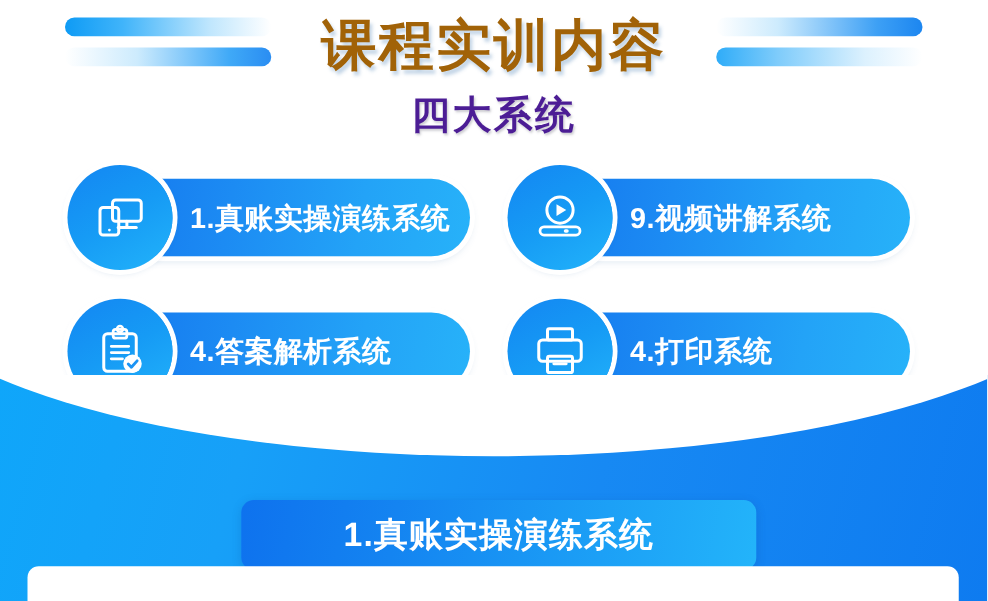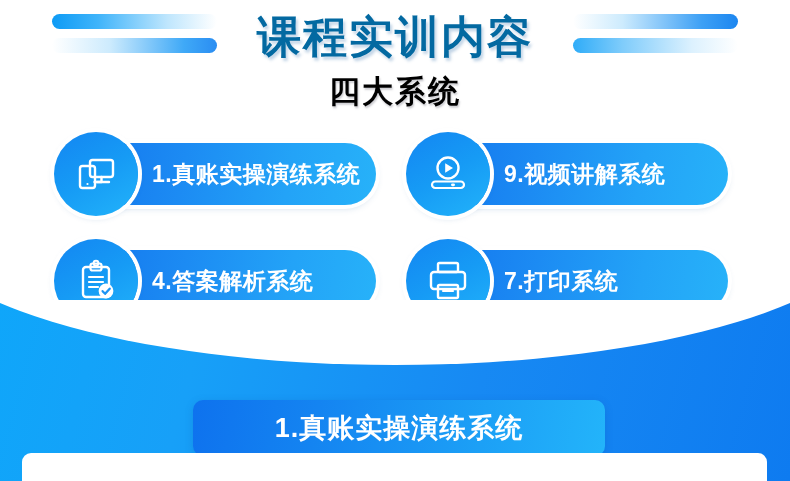--- a/index.html
+++ b/index.html
@@ -52,35 +52,35 @@
 
   .title-main {
     position: absolute;
     left: 0;
     top: 8px;
     width: 790px;
     text-align: center;
     font-size: 44px;
     font-weight: bold;
     letter-spacing: 2px;
-    color: #0369a1;
+    color: #a16207;
     text-shadow: 2px 3px 3px rgba(120,160,200,0.45);
     line-height: 58px;
     white-space: nowrap;
   }
   .title-sub {
     position: absolute;
     left: 0;
     top: 70px;
     width: 790px;
     text-align: center;
     font-size: 31px;
     font-weight: bold;
     letter-spacing: 2px;
-    color: #000000;
+    color: #4c1d95;
     text-shadow: 1px 2px 2px rgba(140,140,150,0.45);
     line-height: 44px;
     white-space: nowrap;
   }
 
   
   .cards {
     position: absolute;
     left: 0;
     top: 135px;
@@ -254,21 +254,21 @@
 
     <div class="card c4">
       <div class="card-icon">
         <svg width="46" height="46" viewBox="0 0 46 46" fill="none" aria-hidden="true">
           <rect x="13" y="5" width="20" height="9" rx="1.5" stroke="#ffffff" stroke-width="2.4" fill="none"></rect>
           <rect x="6" y="14" width="34" height="17" rx="3" stroke="#ffffff" stroke-width="2.4" fill="none"></rect>
           <rect x="13" y="27" width="20" height="13" rx="1.5" stroke="#ffffff" stroke-width="2.4" fill="none"></rect>
           <path d="M18 33 h10" stroke="#ffffff" stroke-width="2.2" stroke-linecap="round"></path>
         </svg>
       </div>
-      <div class="card-label">7.打印系统</div>
+      <div class="card-label">4.打印系统</div>
     </div>
 
   </div>
 
   <div class="bottom">
     <div class="bottom-fill"></div>
     <div class="wave-mask"></div>
 
     <div class="banner">
       <div class="banner-label">1.真账实操演练系统</div>

